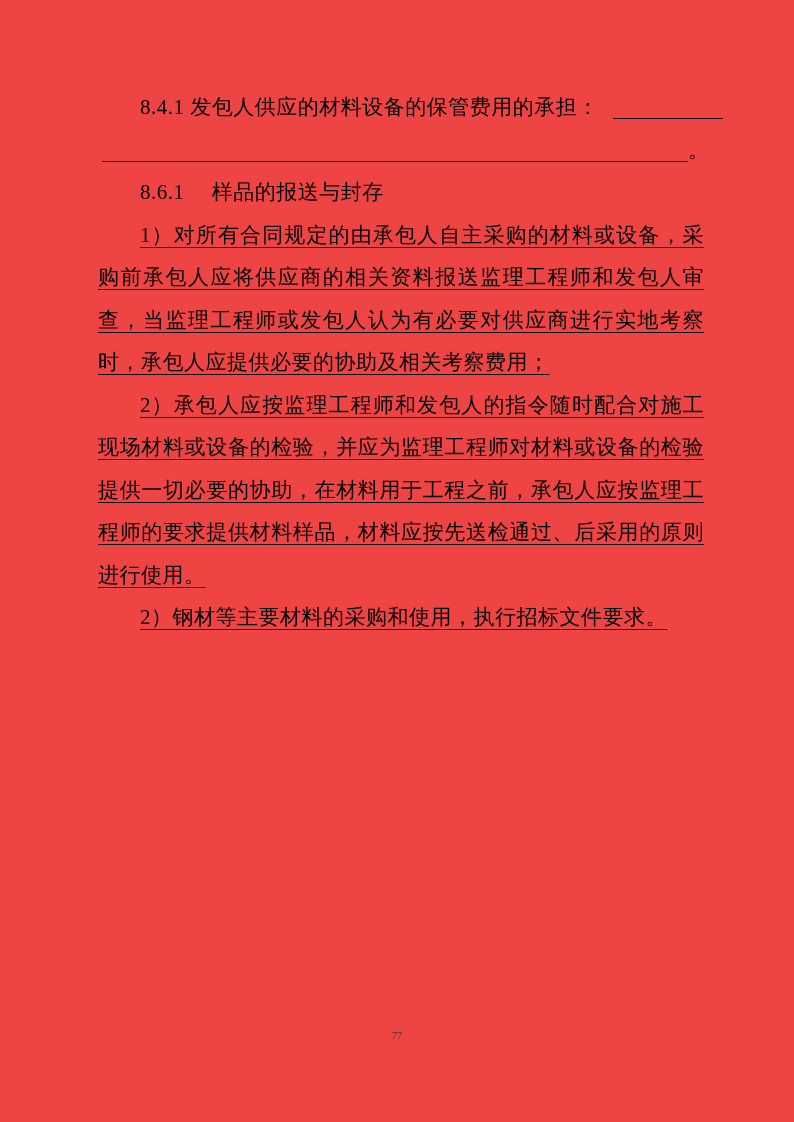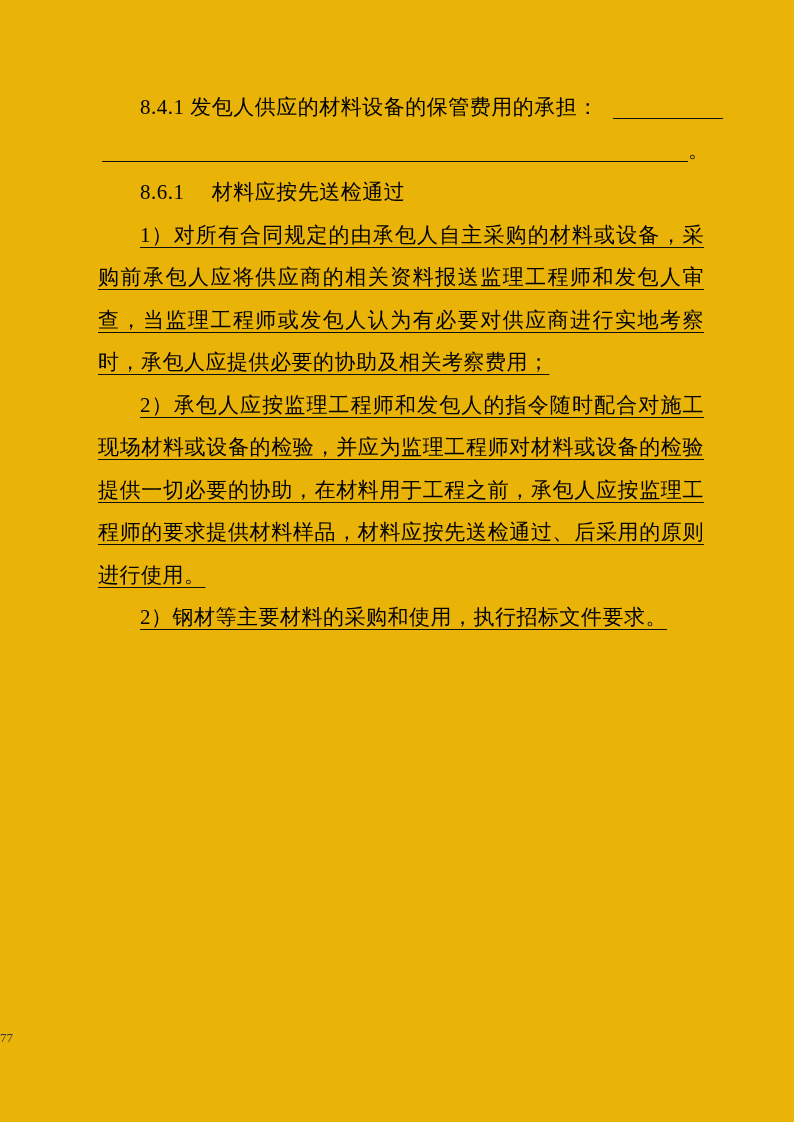--- a/index.html
+++ b/index.html
@@ -3,21 +3,21 @@
 <meta charset="utf-8">
 <style>
   * { margin: 0; padding: 0; box-sizing: border-box; }
   html, body {
     width: 794px; height: 1122px;
     background: #ffffff;
   }
   .page {
     position: relative;
     width: 794px; height: 1122px;
-    background: #eab308;
+    background: #ef4444;
     color: #000000;
     font-family: "Liberation Serif", "DejaVu Serif", serif;
     overflow: hidden;
   }
   .content {
     position: absolute;
     left: 98px; top: 86px;
     width: 606px;
     font-size: 21px;
     line-height: 42.5px;
@@ -40,38 +40,38 @@
     border-bottom: 1.5px solid #111111;
     height: 10px;
     vertical-align: -5px;
   }
   .blank-short { width: 110px; margin-left: 14px; }
   .blank-long  { width: 586px; margin-left: 4px; }
   .page-number {
     position: absolute;
     top: 1030px; left: 0;
     width: 100%;
-    text-align: left;
-    font-size: 13px;
+    text-align: center;
+    font-size: 10px;
     color: #3a3a3a;
     font-family: "Liberation Serif", "DejaVu Serif", serif;
   }
 </style>
 </head>
 <body>
 
 <div class="page">
   <div class="content">
 
     <p class="line nowrap indent"><span>8.4.1 发包人供应的材料设备的保管费用的承担：</span><span class="blank blank-short"></span></p>
 
     <p class="line nowrap"><span class="blank blank-long"></span><span>。</span></p>
 
 
-    <p class="heading">8.6.1　 材料应按先送检通过</p>
+    <p class="heading">8.6.1　 样品的报送与封存</p>
 
 
     <p class="indent u">1）对所有合同规定的由承包人自主采购的材料或设备，采购前承包人应将供应商的相关资料报送监理工程师和发包人审查，当监理工程师或发包人认为有必要对供应商进行实地考察时，承包人应提供必要的协助及相关考察费用；</p>
 
 
     <p class="indent u">2）承包人应按监理工程师和发包人的指令随时配合对施工现场材料或设备的检验，并应为监理工程师对材料或设备的检验提供一切必要的协助，在材料用于工程之前，承包人应按监理工程师的要求提供材料样品，材料应按先送检通过、后采用的原则进行使用。</p>
 
     <p class="indent u">2）钢材等主要材料的采购和使用，执行招标文件要求。</p>
 
   </div>

